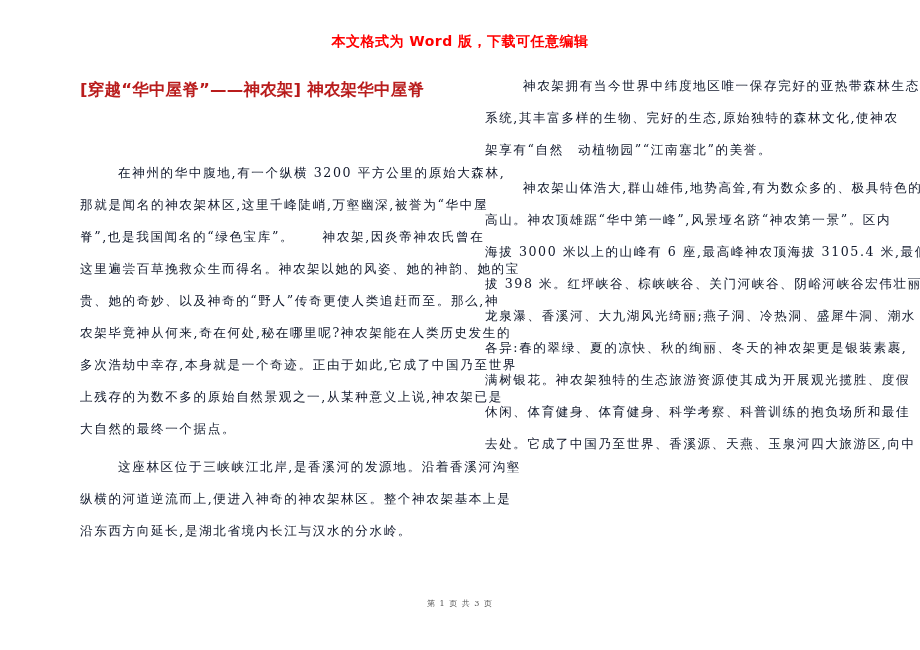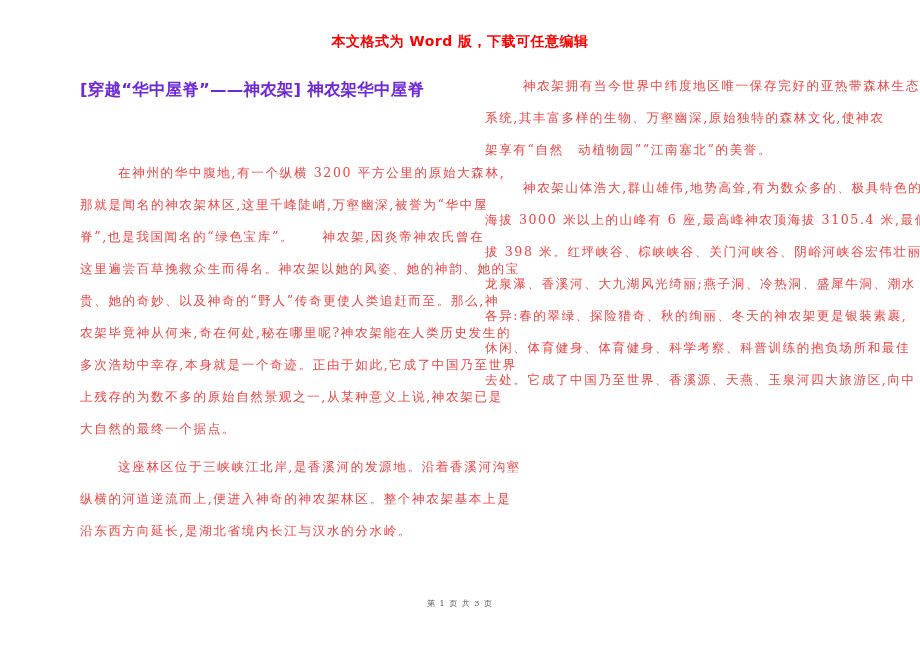--- a/index.html
+++ b/index.html
@@ -37,36 +37,36 @@
     }
     .col-right {
       left: 485px;
       width: 378px;
       top: 70px;
     }
     .doc-title {
       font-family: "DejaVu Sans", "Liberation Sans", sans-serif;
       font-weight: bold;
       font-size: 16.5px;
-      color: #6d28d9;
+      color: #b91c1c;
       height: 40px;
       line-height: 40px;
       margin: 0;
       white-space: nowrap;
       letter-spacing: 0.2px;
     }
     .spacer-title { height: 47px; }
     .para {
       margin: 0;
       font-size: 12.6px;
       line-height: 32px;
       text-align: justify;
       text-align-last: left;
       letter-spacing: 1.55px;
-      color: #ef4444;
+      color: #0f172a;
     }
     .line {
       display: block;
       height: 32px;
       white-space: nowrap;
       overflow: visible;
     }
     .indent { padding-left: 38px; }
     .gap-small { height: 6px; }
     .col-left .para .line { letter-spacing: 1.6px; }
@@ -108,30 +108,32 @@
   <div class="para">
     <span class="line indent">这座林区位于三峡峡江北岸,是香溪河的发源地。沿着香溪河沟壑</span>
     <span class="line">纵横的河道逆流而上,便进入神奇的神农架林区。整个神农架基本上是</span>
     <span class="line">沿东西方向延长,是湖北省境内长江与汉水的分水岭。</span>
   </div>
 </div>
 
 <div class="column col-right">
   <div class="para">
     <span class="line indent">神农架拥有当今世界中纬度地区唯一保存完好的亚热带森林生态</span>
-    <span class="line">系统,其丰富多样的生物、万壑幽深,原始独特的森林文化,使神农</span>
+    <span class="line">系统,其丰富多样的生物、完好的生态,原始独特的森林文化,使神农</span>
     <span class="line">架享有“自然　动植物园”“江南塞北”的美誉。</span>
   </div>
 
   <div class="gap-small"></div>
 
   <div class="para">
     <span class="line indent">神农架山体浩大,群山雄伟,地势高耸,有为数众多的、极具特色的</span>
+    <span class="line">高山。神农顶雄踞“华中第一峰”,风景垭名跻“神农第一景”。区内</span>
     <span class="line">海拔 3000 米以上的山峰有 6 座,最高峰神农顶海拔 3105.4 米,最低海</span>
     <span class="line">拔 398 米。红坪峡谷、棕峡峡谷、关门河峡谷、阴峪河峡谷宏伟壮丽;</span>
     <span class="line">龙泉瀑、香溪河、大九湖风光绮丽;燕子洞、冷热洞、盛犀牛洞、潮水</span>
-    <span class="line">各异:春的翠绿、探险猎奇、秋的绚丽、冬天的神农架更是银装素裹,</span>
+    <span class="line">各异:春的翠绿、夏的凉快、秋的绚丽、冬天的神农架更是银装素裹,</span>
+    <span class="line">满树银花。神农架独特的生态旅游资源使其成为开展观光揽胜、度假</span>
     <span class="line">休闲、体育健身、体育健身、科学考察、科普训练的抱负场所和最佳</span>
     <span class="line">去处。它成了中国乃至世界、香溪源、天燕、玉泉河四大旅游区,向中</span>
   </div>
 </div>
 
 <div class="footer">第 1 页 共 3 页</div>
 
 </body></html>

